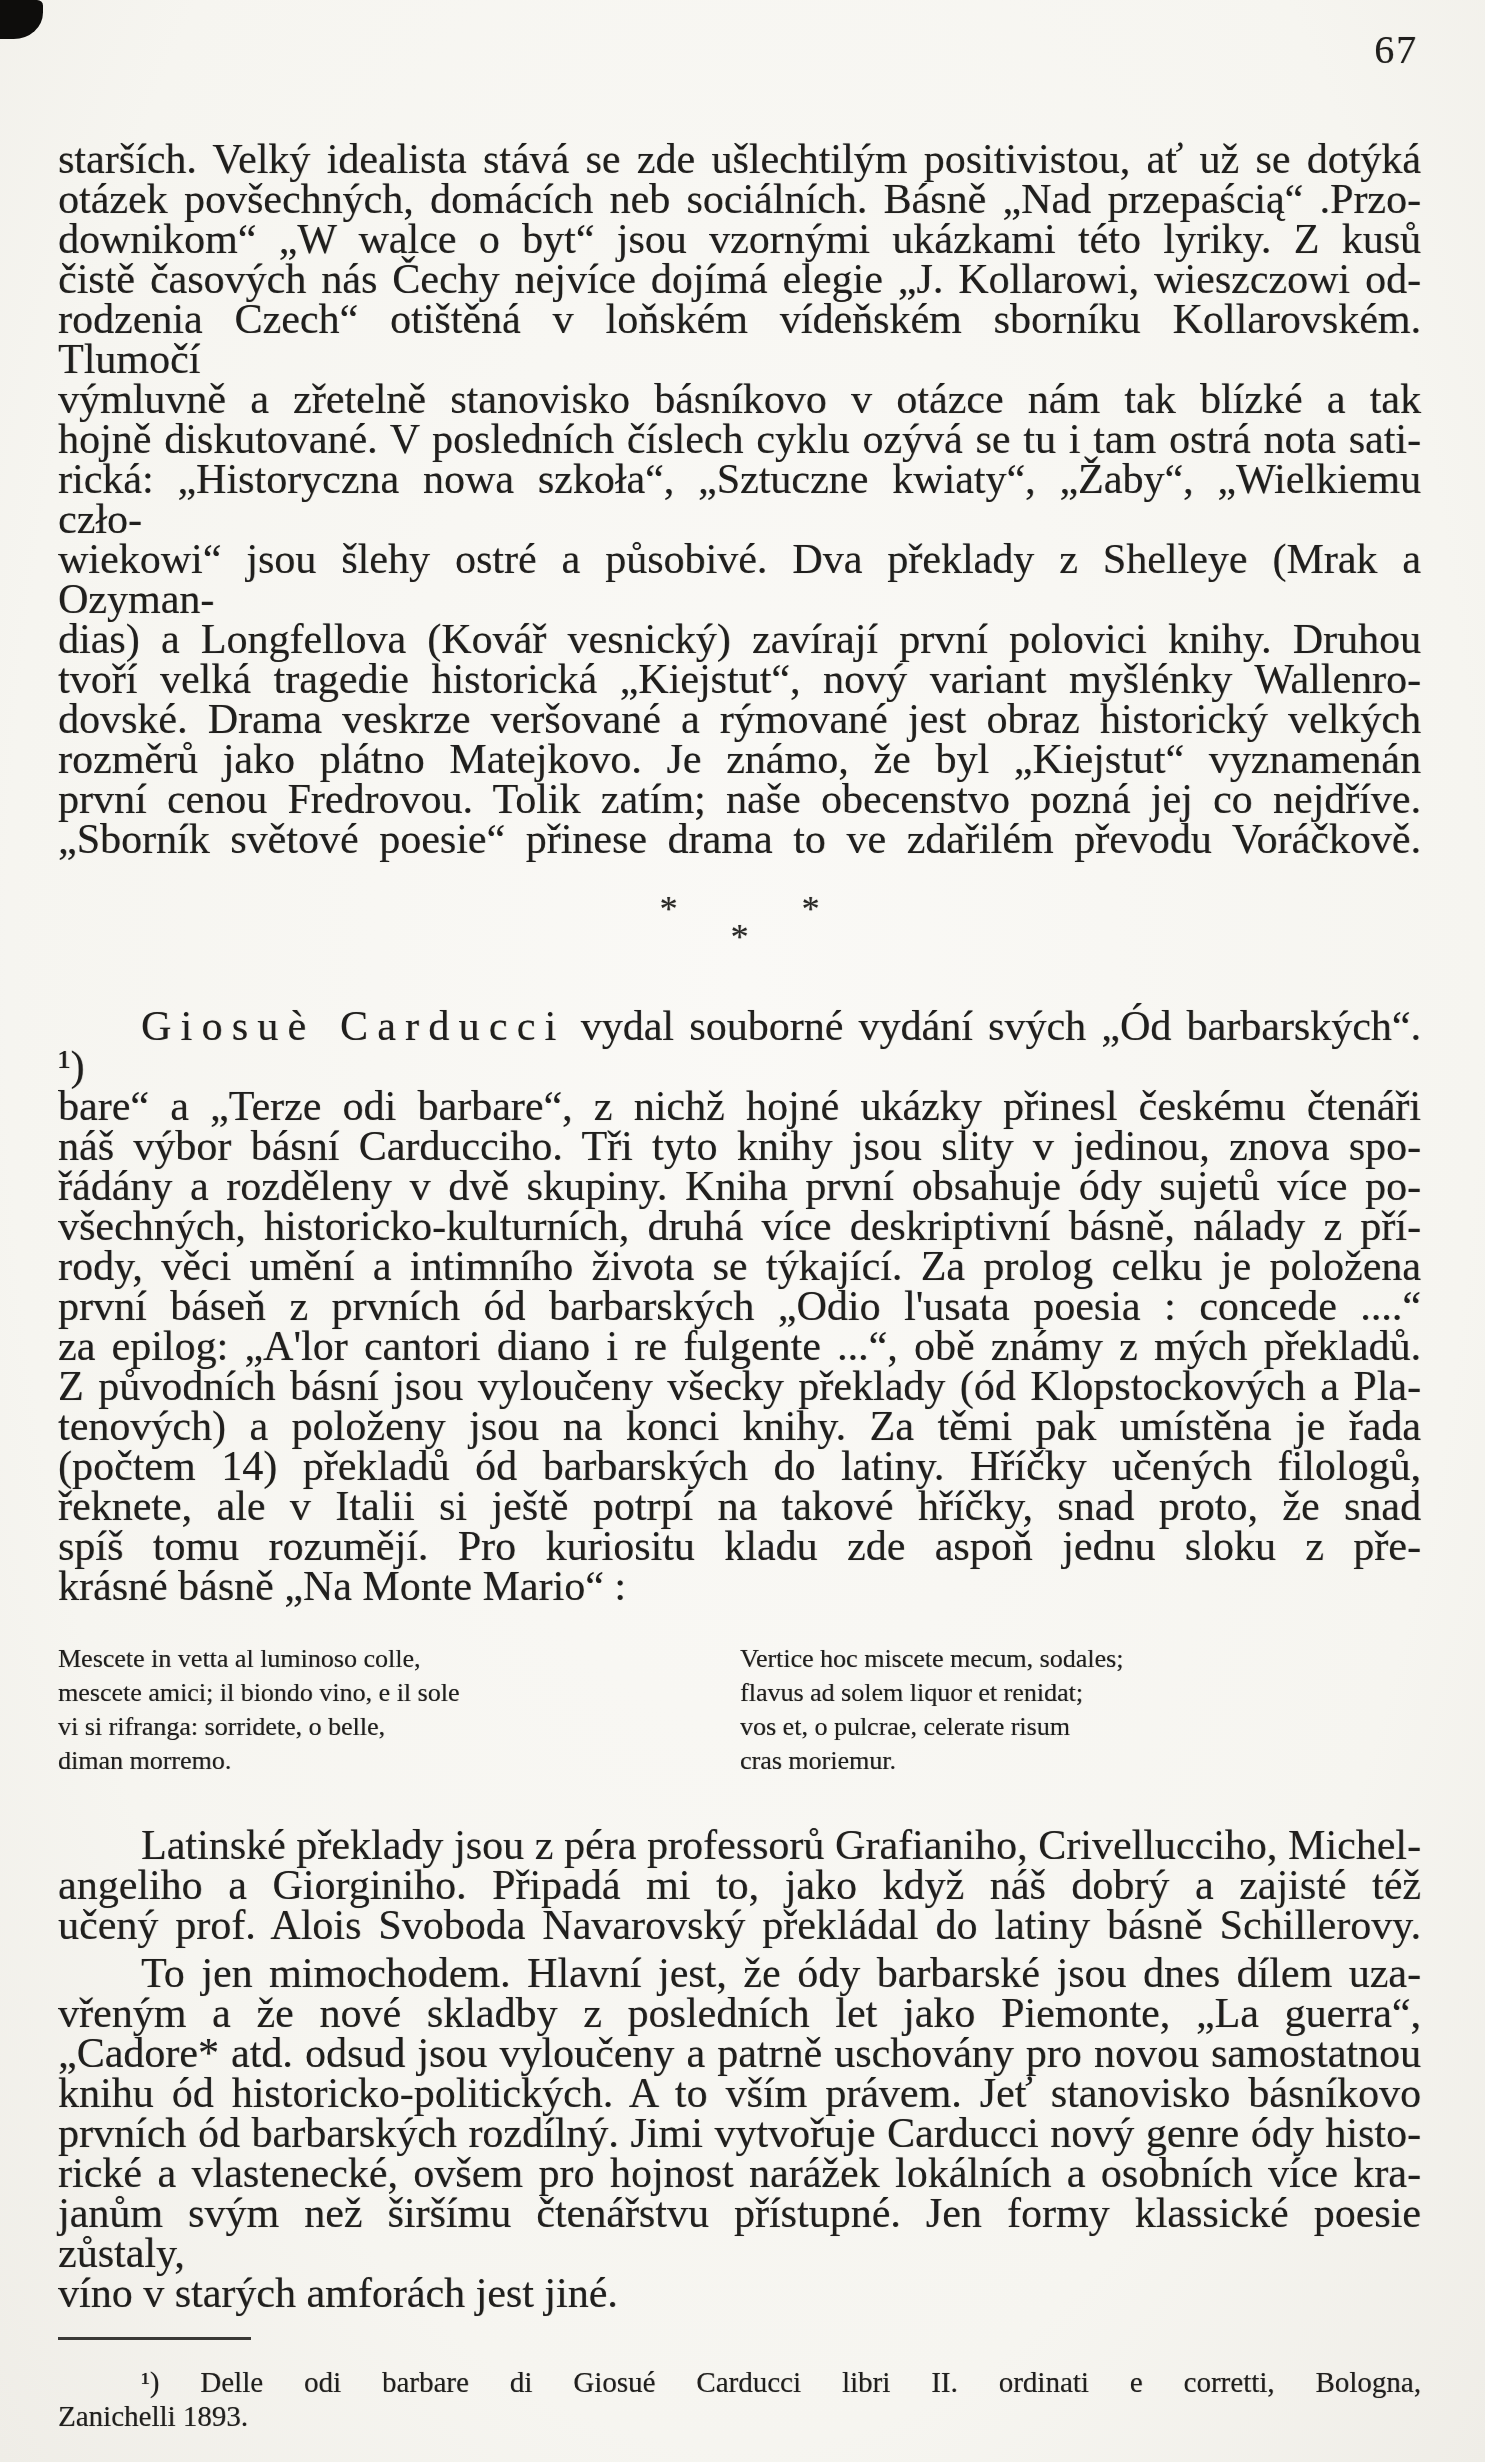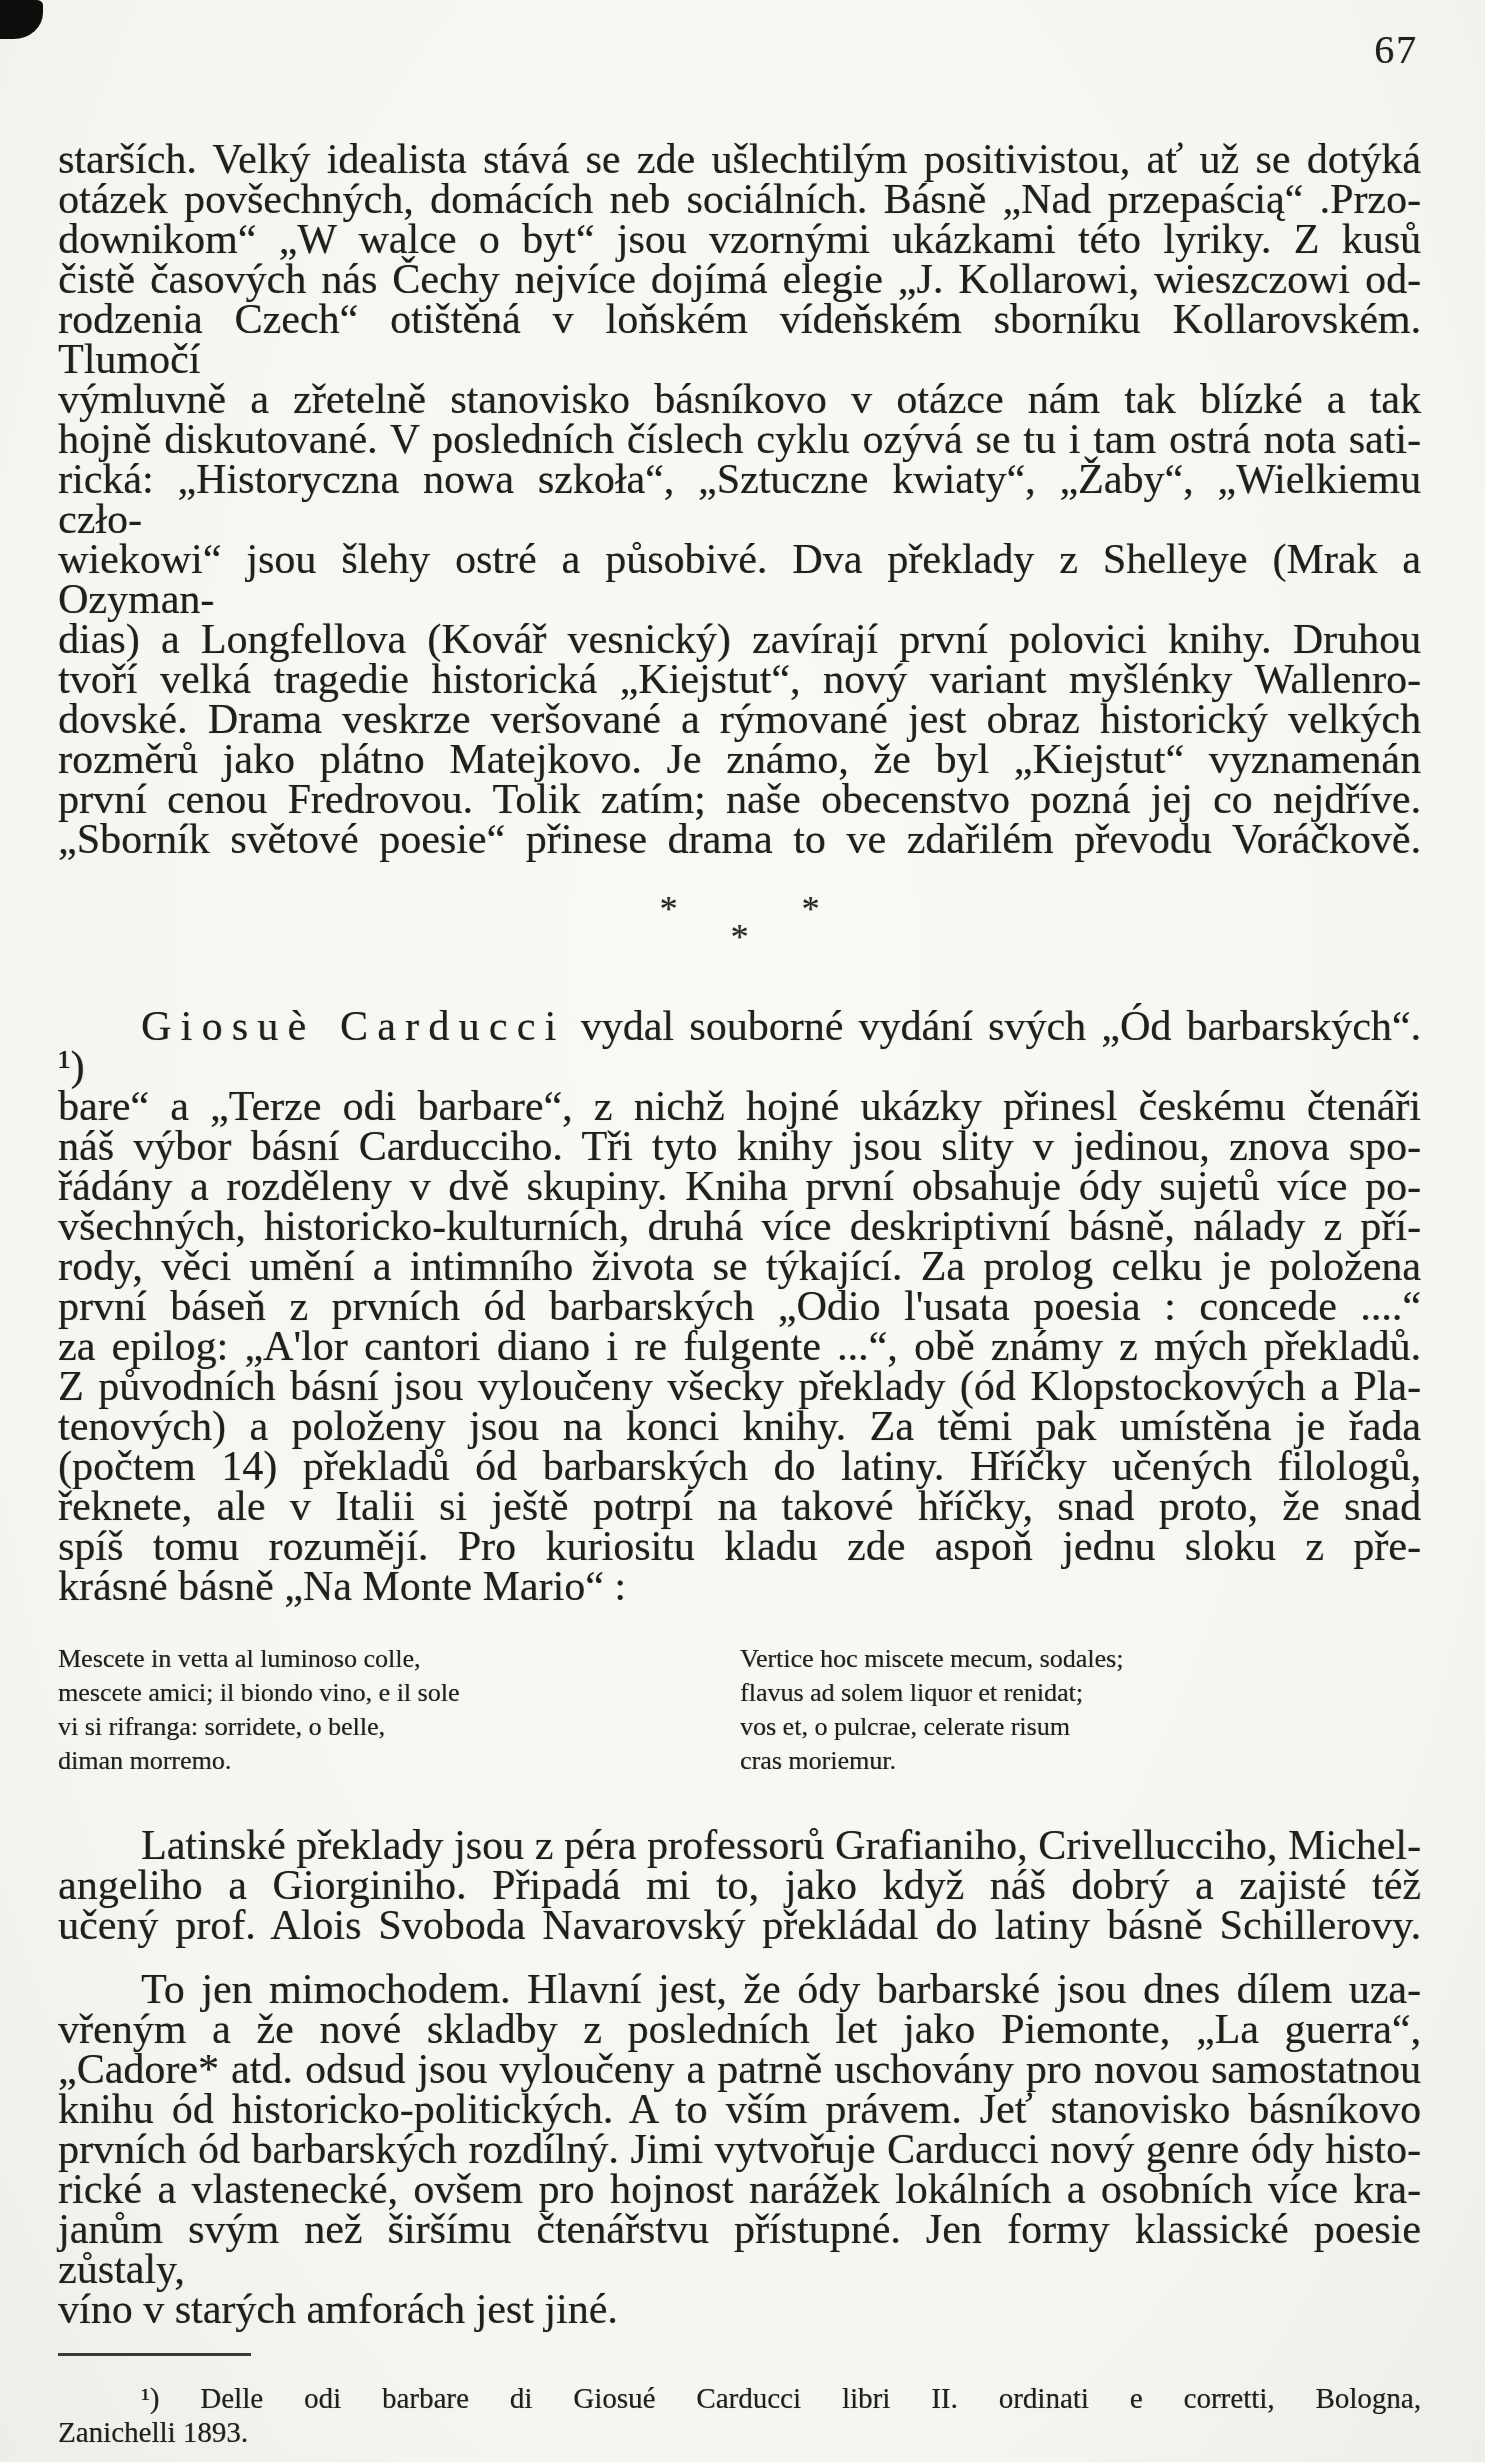--- a/index.html
+++ b/index.html
@@ -43,21 +43,21 @@
   .verse{display:flex;width:1363px;margin:36px 0 47px 0;}
   .verse-col{font-size:26px;line-height:34px;}
   .verse-col.left{width:682px;}
   .verse-col .vline{text-align:left;}
   .footnote-rule{
     margin-top:24.4px;width:193px;height:2.8px;
     background:#3a3936;border:none;text-shadow:none;
   }
   .footnote{margin-top:25px;width:1363px;}
   .footnote .line{font-size:29px;line-height:34px;}
-  .p4{margin-top:24px;}
+  .p4{margin-top:8px;}
 </style>
 </head>
 <body>
 
 <div class="page">
   <div class="corner-blot"></div>
   <div class="page-number">67</div>
 
   <div class="para">
       <div class="line">starších. Velký idealista stává se zde ušlechtilým positivistou, ať už se dotýká</div>

